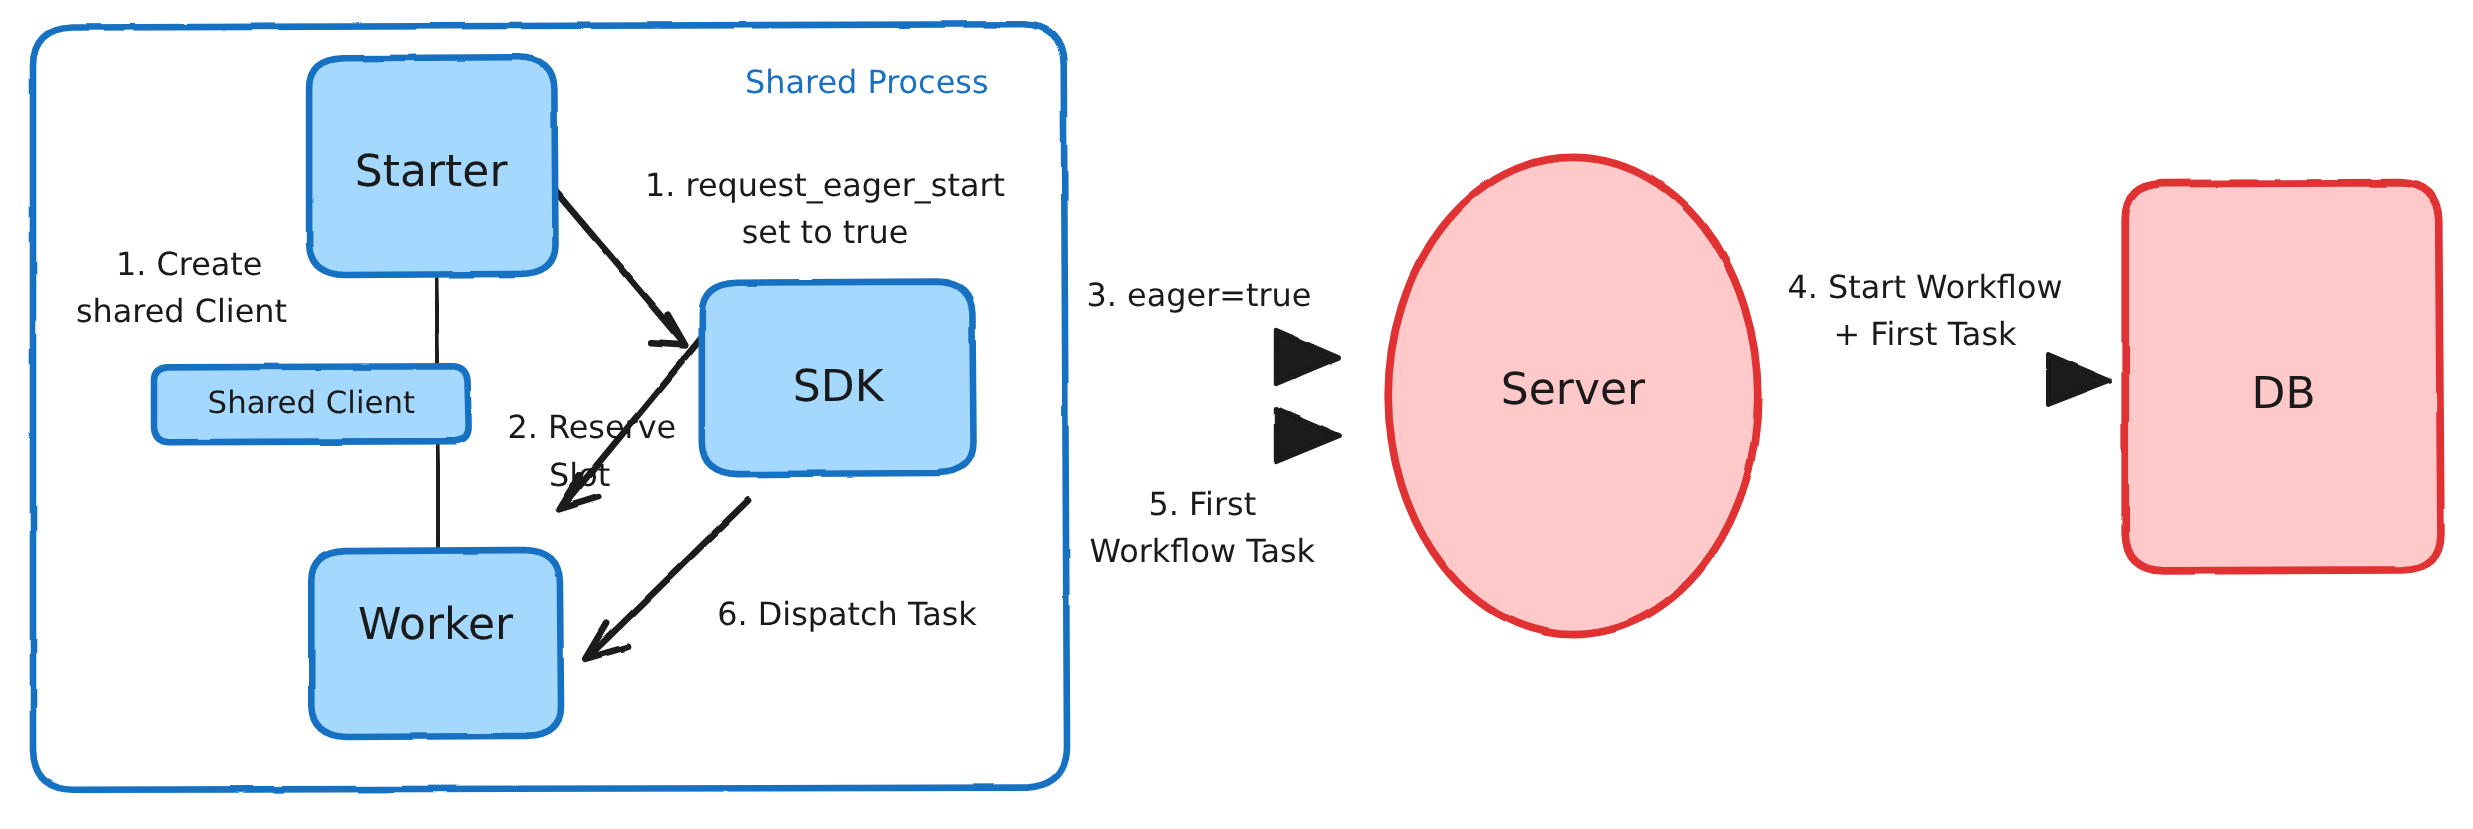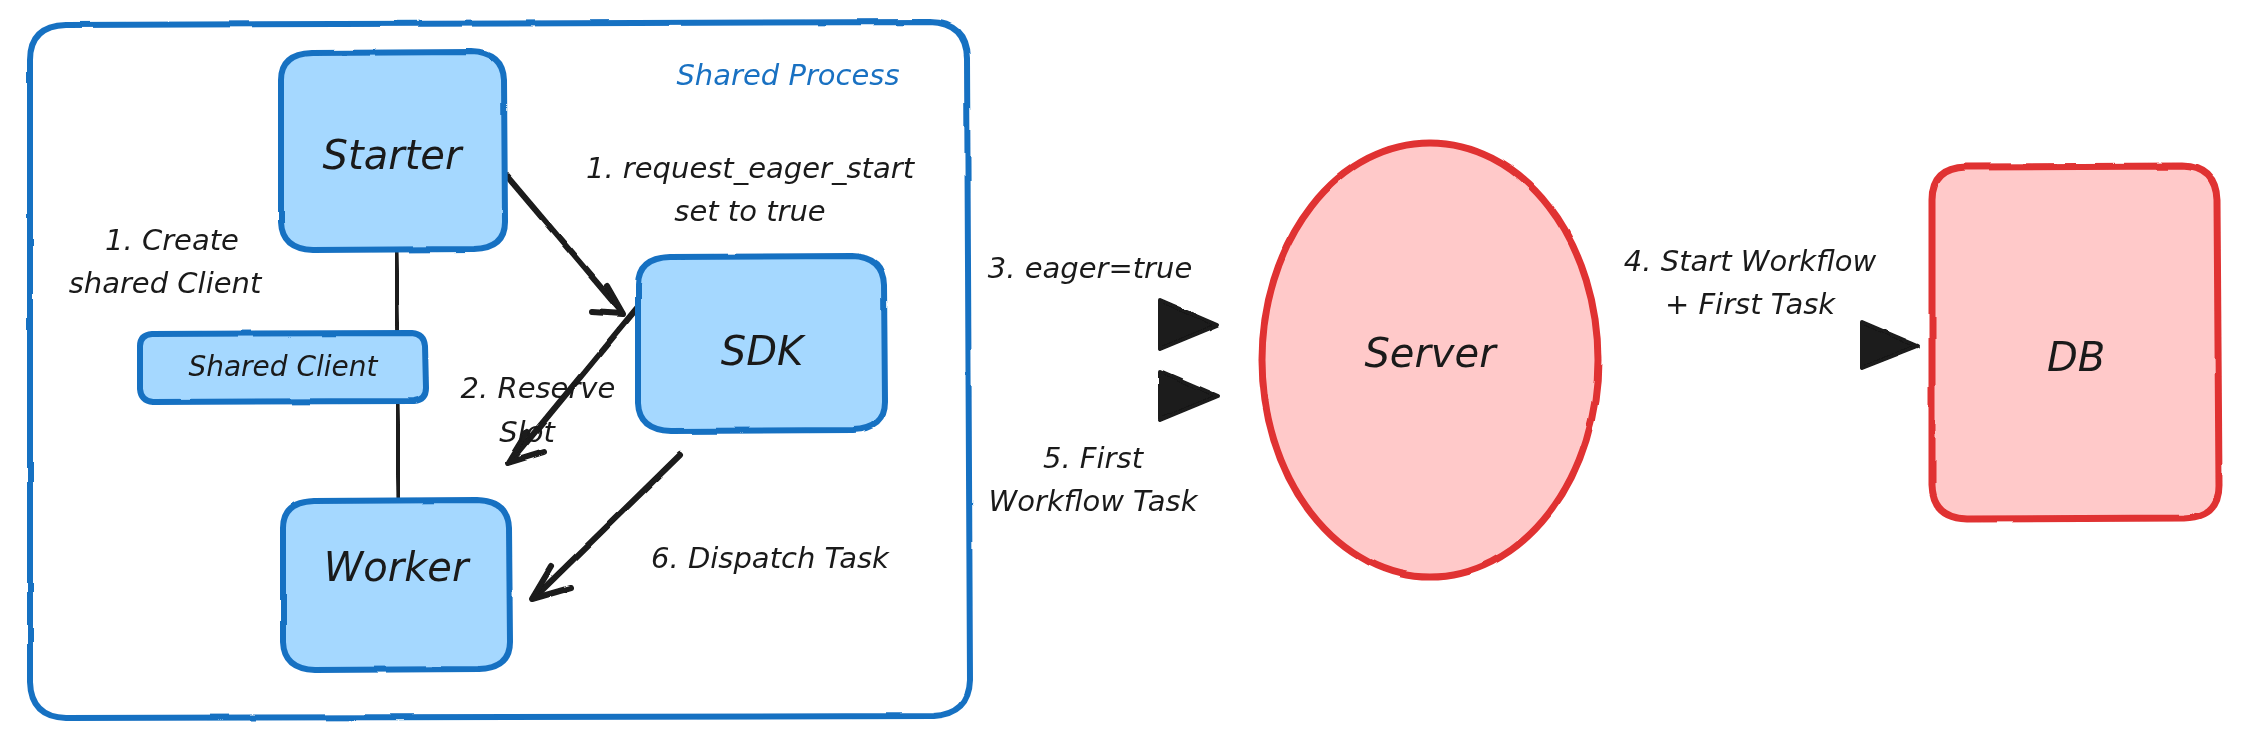--- a/index.html
+++ b/index.html
@@ -12,21 +12,20 @@
     width: 2248px;
     height: 754px;
     overflow: hidden;
     font-family: "DejaVu Sans", sans-serif;
   }
   #diagram-root {
     position: relative;
     width: 2040px;
     height: 754px;
     background: #ffffff;
-    font-style: italic;
   }
   svg#diagram-svg {
     position: absolute;
     top: 0; left: 0;
     width: 2248px;
     height: 754px;
     display: block;
   }
   .node-label {
     font-family: "DejaVu Sans", sans-serif;

